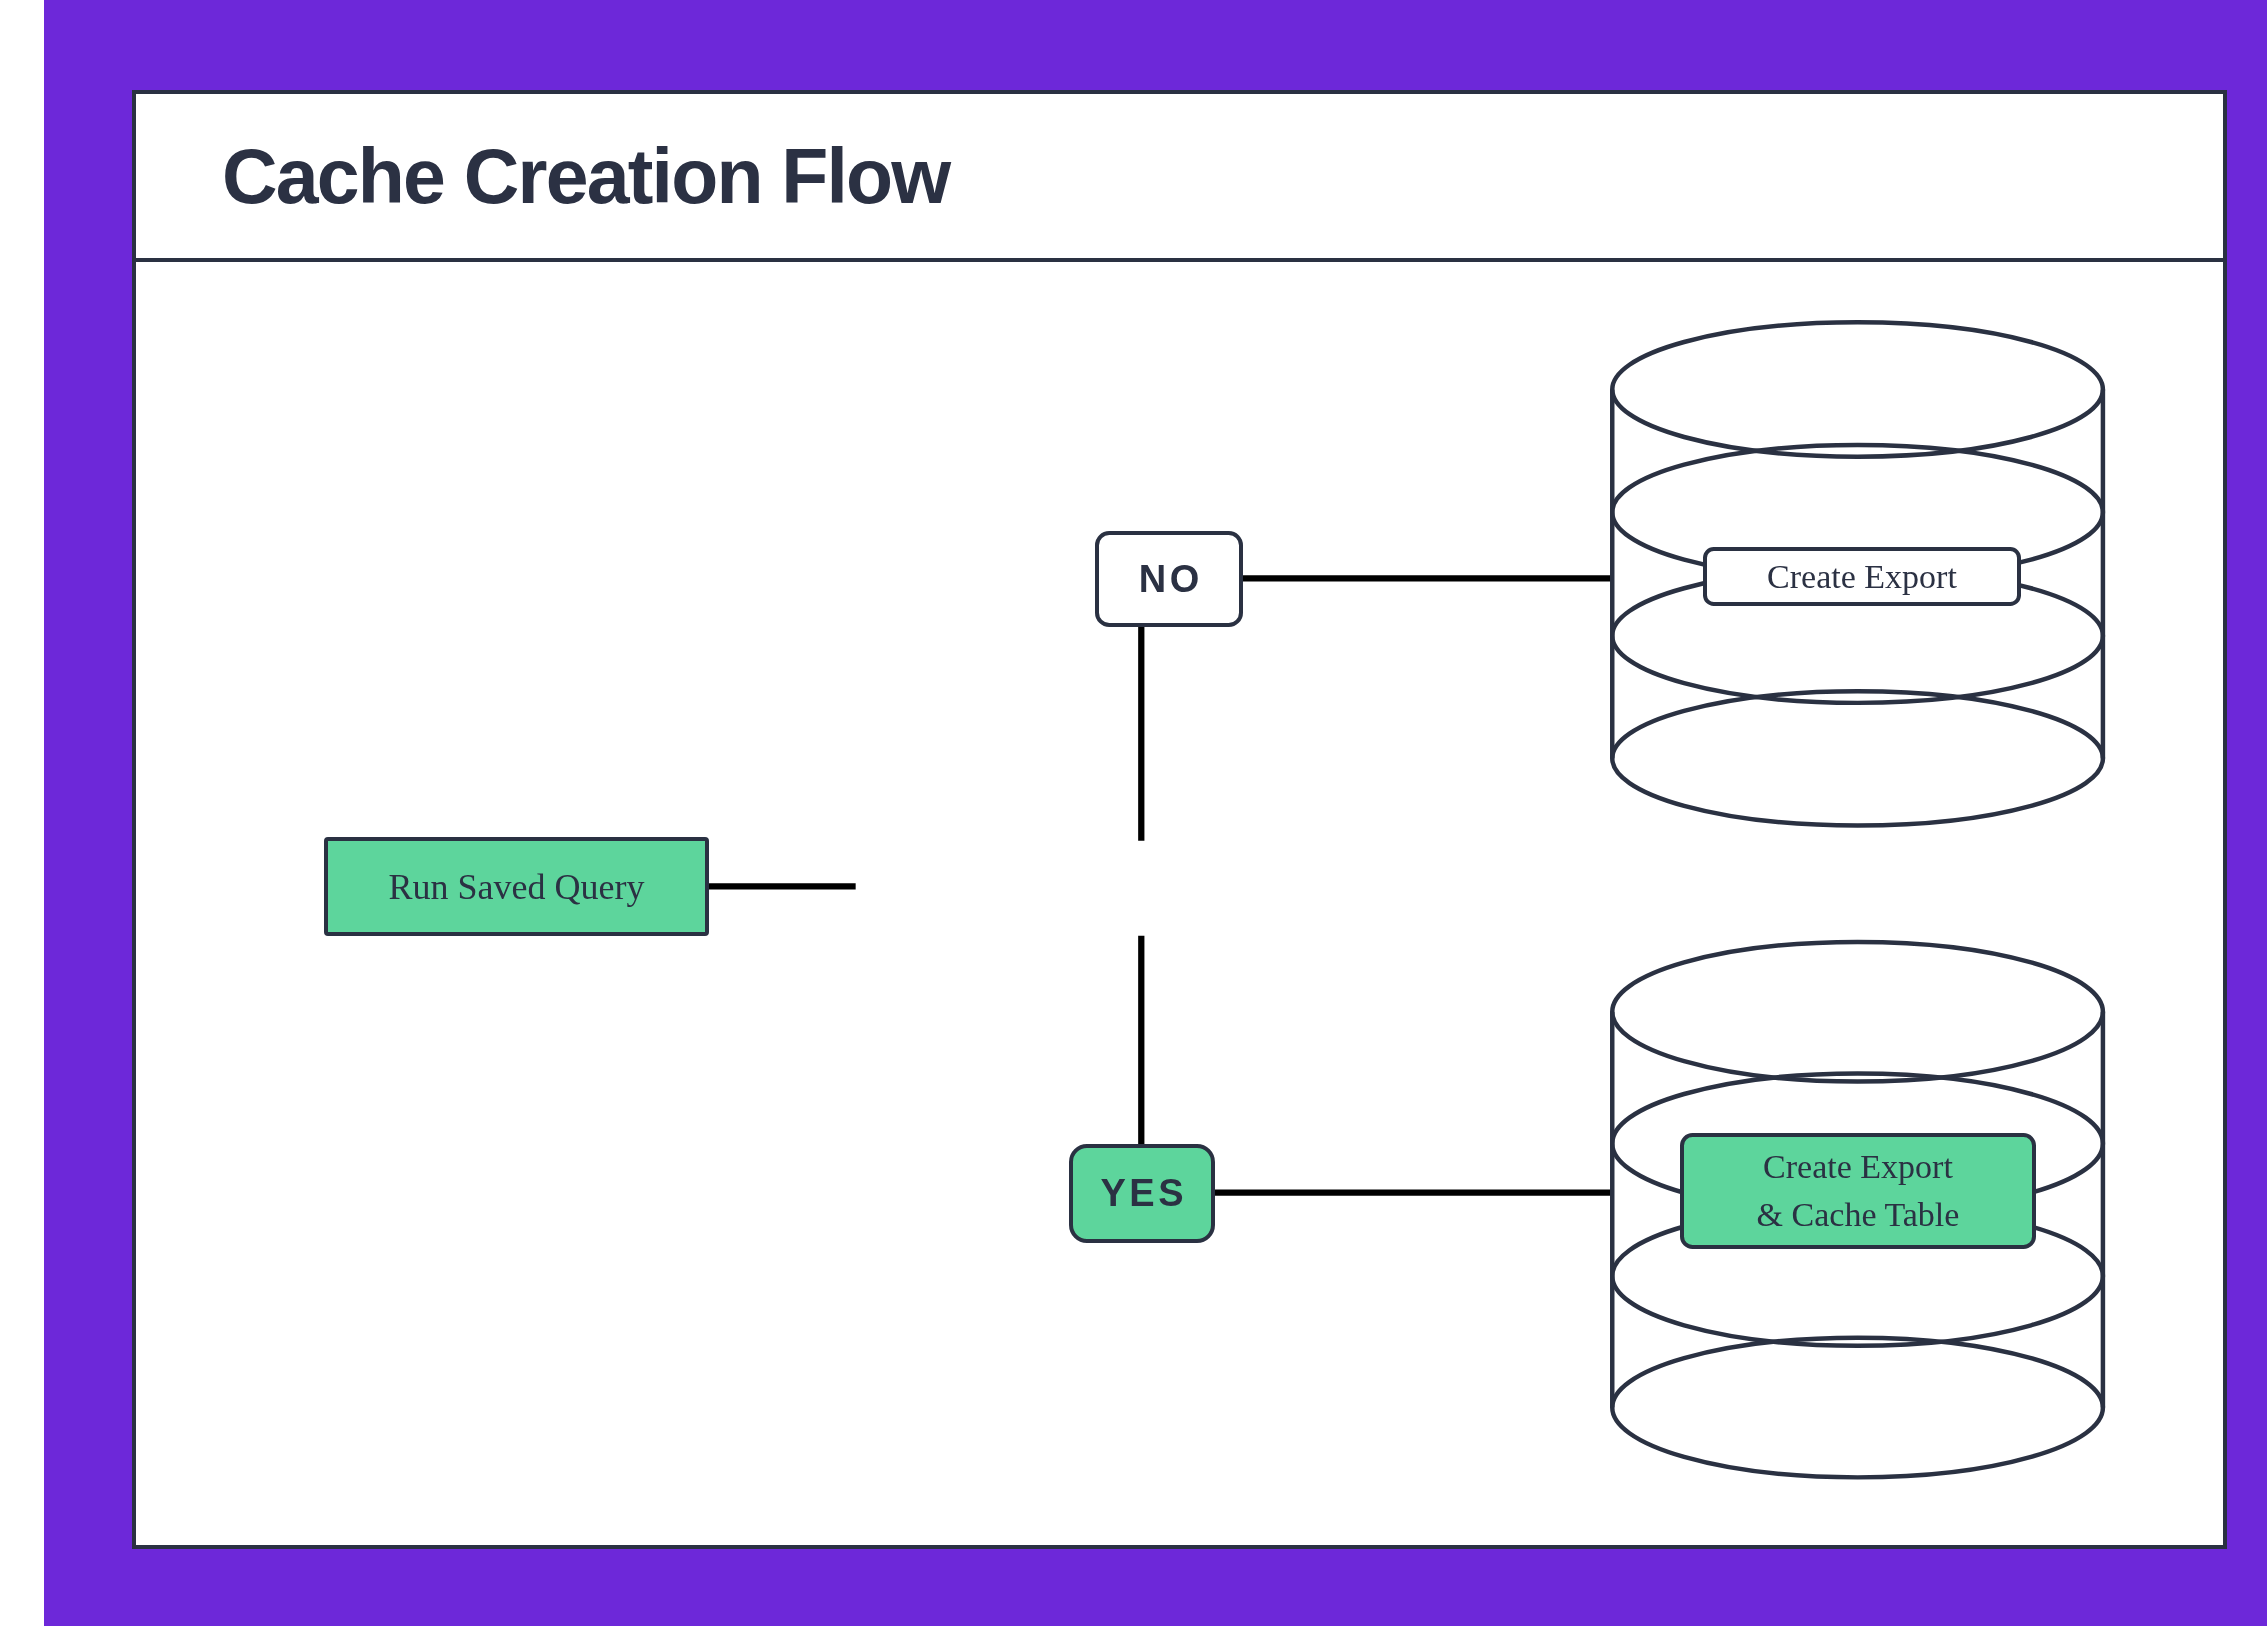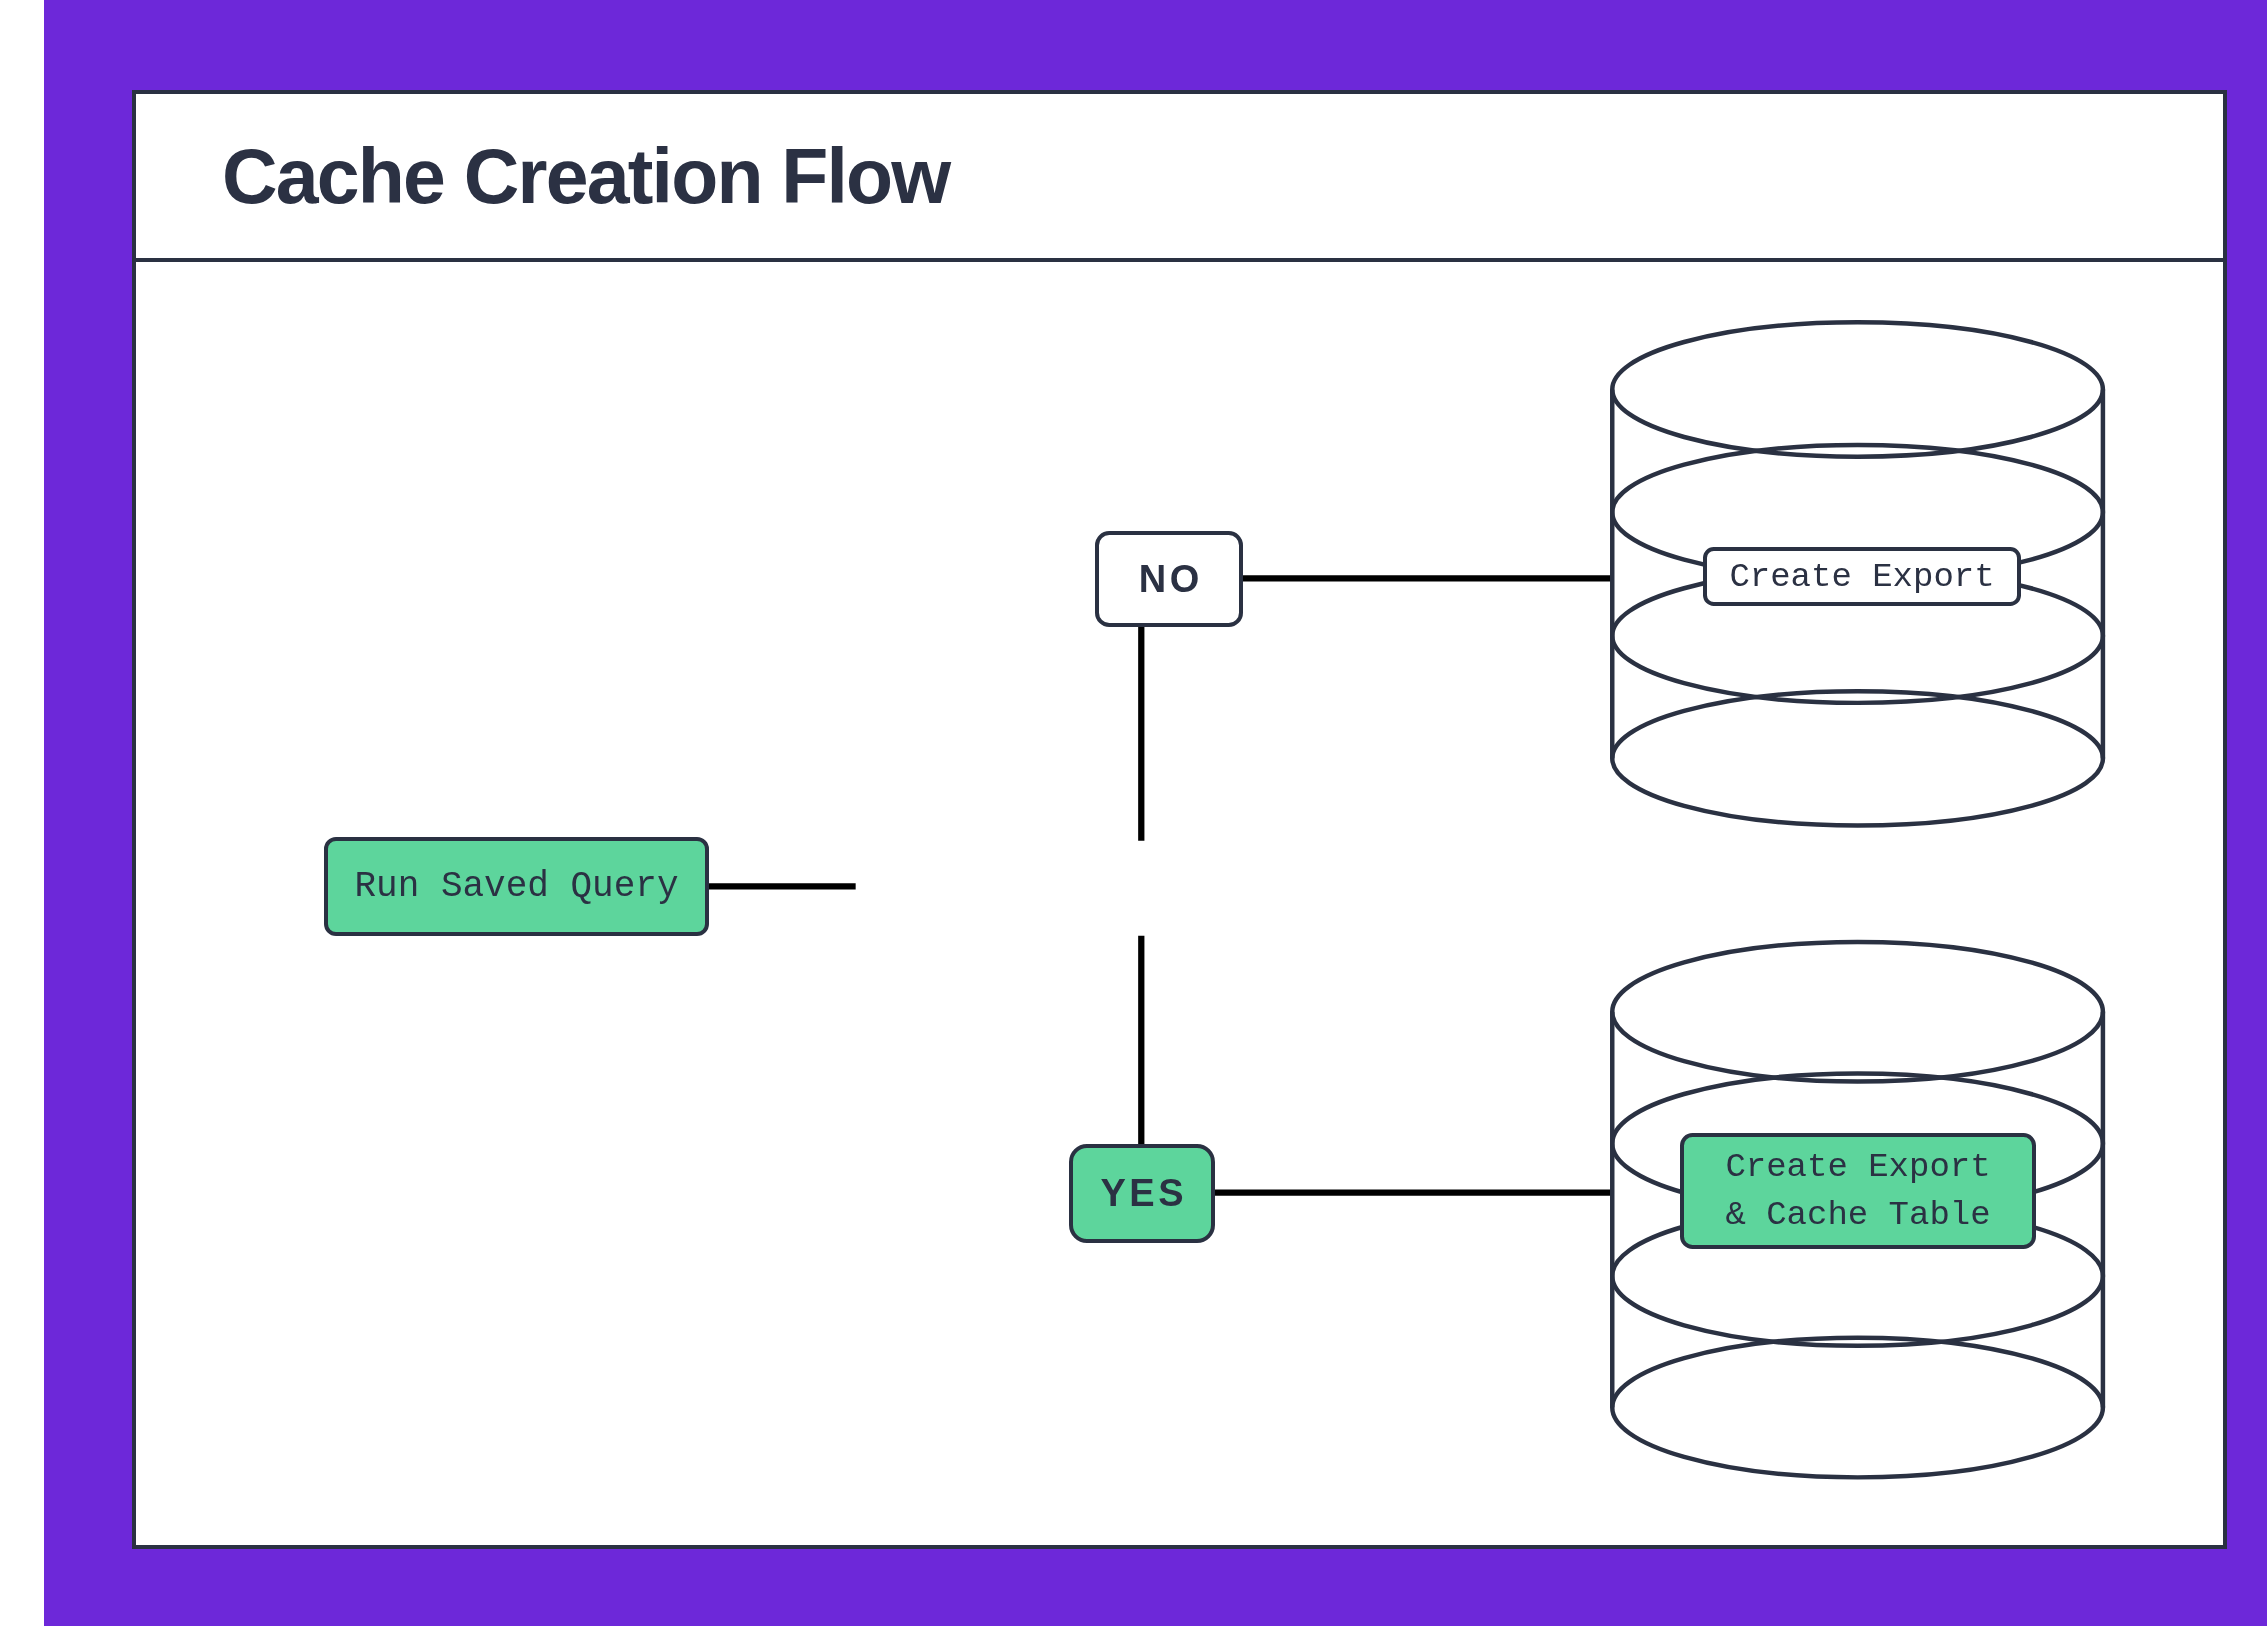--- a/index.html
+++ b/index.html
@@ -71,33 +71,33 @@
   .node.white {
     background: #ffffff;
     border: 4.5px solid #2a3142;
     color: #2b3143;
   }
   .node.dark {
     background: #272d3c;
     color: #e9eaee;
   }
   .mono-label {
-    font-family: Liberation Mono, monospace;
+    font-family: Liberation Serif, serif;
     font-size: 36px;
   }
   .branch-label {
     font-family: "Liberation Sans", sans-serif;
     font-weight: bold;
     font-size: 38px;
     letter-spacing: 3.6px;
     text-indent: 3.6px;
   }
   #node-start {
     left: 280px; top: 837px; width: 385px; height: 99px;
-    border-radius: 12px;
+    border-radius: 4px;
   }
   #node-decision {
     left: 809px; top: 838px; width: 594px; height: 100px;
     border-radius: 18px;
   }
   #node-no {
     left: 1051px; top: 531px; width: 148px; height: 96px;
     border-radius: 14.3px;
   }
   #node-yes {

